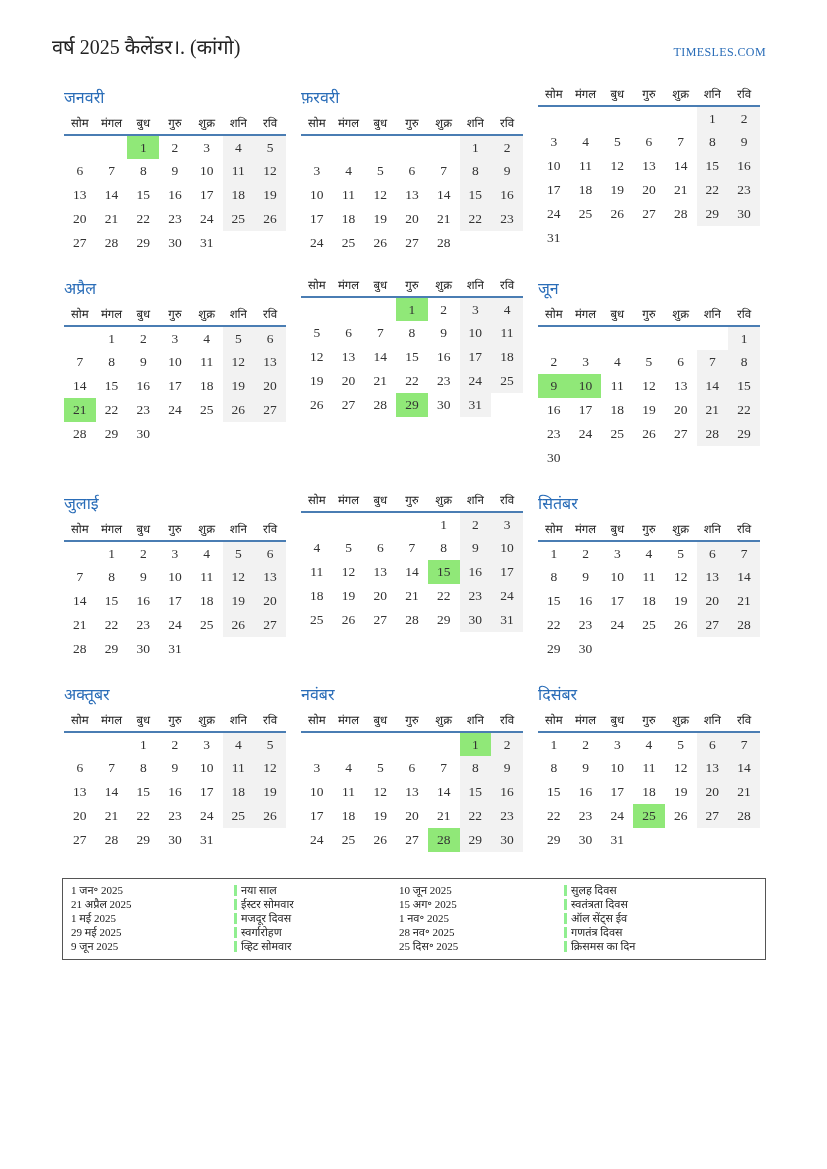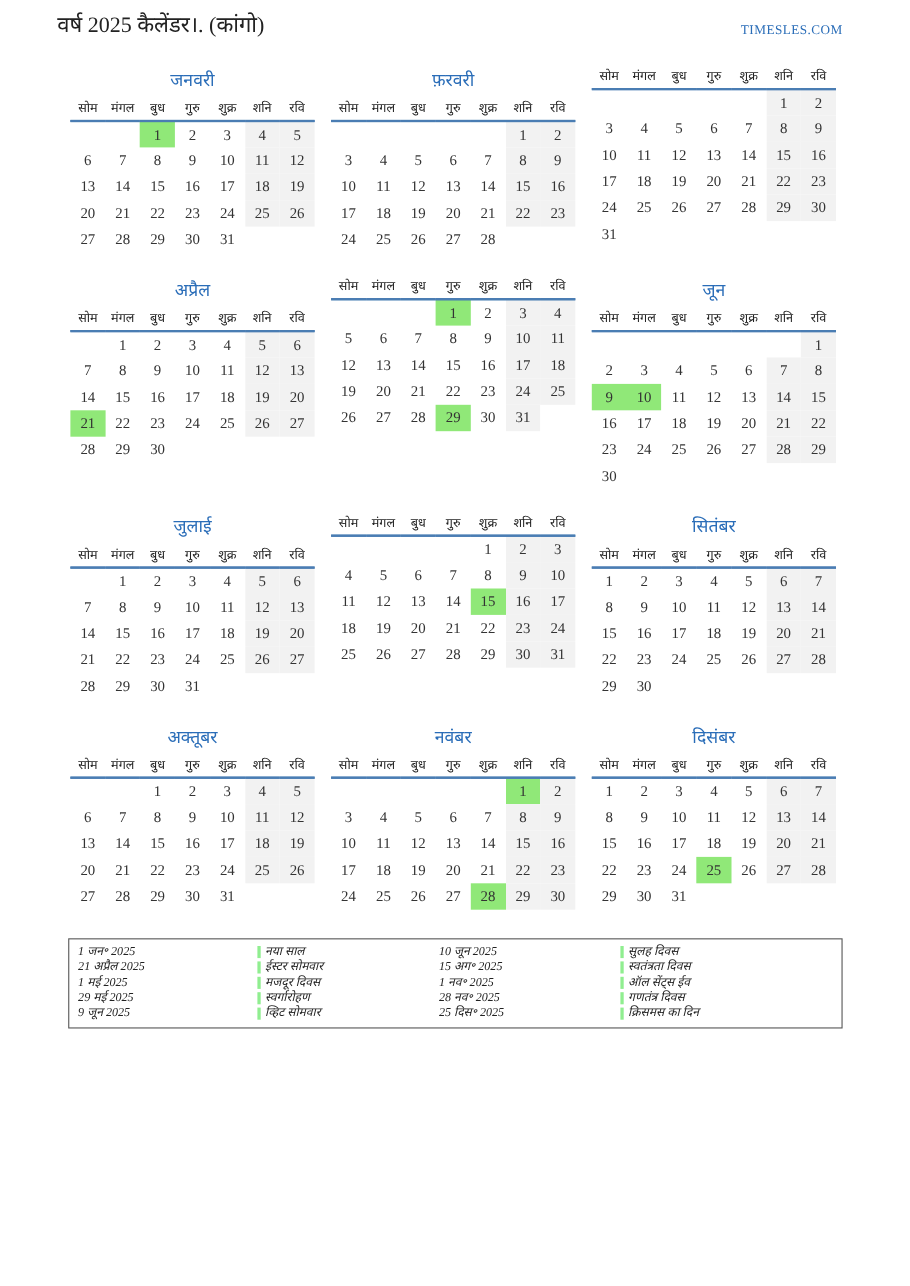--- a/index.html
+++ b/index.html
@@ -11,35 +11,35 @@
   }
   *{margin:0;padding:0;box-sizing:border-box;}
   html,body{background:#ffffff;}
   body{
     width:827px;height:1169px;position:relative;
     font-family:"Liberation Serif","DejaVu Serif",serif;
     color:#1f1f1f;overflow:hidden;
   }
   .page-header{
     display:flex;justify-content:space-between;align-items:flex-end;
-    padding:8px 61px 0 52px;
+    padding:33px 61px 0 52px;
   }
   .page-title{font-size:20px;color:#222;}
   .site-link{font-size:12px;color:var(--accent);letter-spacing:.4px;text-decoration:none;cursor:pointer;}
   .months-grid{
     margin:26px 0 0 64px;
     display:grid;
     grid-template-columns:222px 222px 222px;
     column-gap:15px;
     row-gap:22px;
     width:696px;
   }
   .month{width:222px;}
   .mtitle{
-    text-align:center;color:var(--accent);
+    color:var(--accent);
     font-size:16px;margin-bottom:7px;
   }
   table.cal{border-collapse:collapse;table-layout:fixed;width:222px;}
   table.cal th{
     font-weight:normal;font-size:11.5px;color:#222;
     padding:0 0 4px 0;text-align:center;
     border-bottom:2px solid var(--rule);
   }
   table.cal td{
     height:24px;text-align:center;vertical-align:middle;
@@ -49,21 +49,21 @@
   table.cal td.hl{background:var(--hl);}
   .legend-box{
     margin:26px 0 0 62px;width:704px;
     border:1px solid #555;
     padding:5px 0 6px 8px;
   }
   .legend-grid{
     display:grid;
     grid-template-columns:163px 165px 165px 1fr;
     row-gap:1px;
-    font-size:11px;line-height:13px;color:#222;font-style:italic;
+    font-size:11px;line-height:13px;color:#222;
   }
   .ldate{white-space:nowrap;}
   .lname{display:flex;align-items:center;gap:4px;white-space:nowrap;text-align:right;}
   .lbar{display:inline-block;width:3px;height:11px;background:var(--bar);flex:0 0 3px;}
 </style>
 </head>
 <body>
 
 <div class="page-header">
   <div class="page-title">वर्ष 2025 कैलेंडर।. (कांगो)</div>

